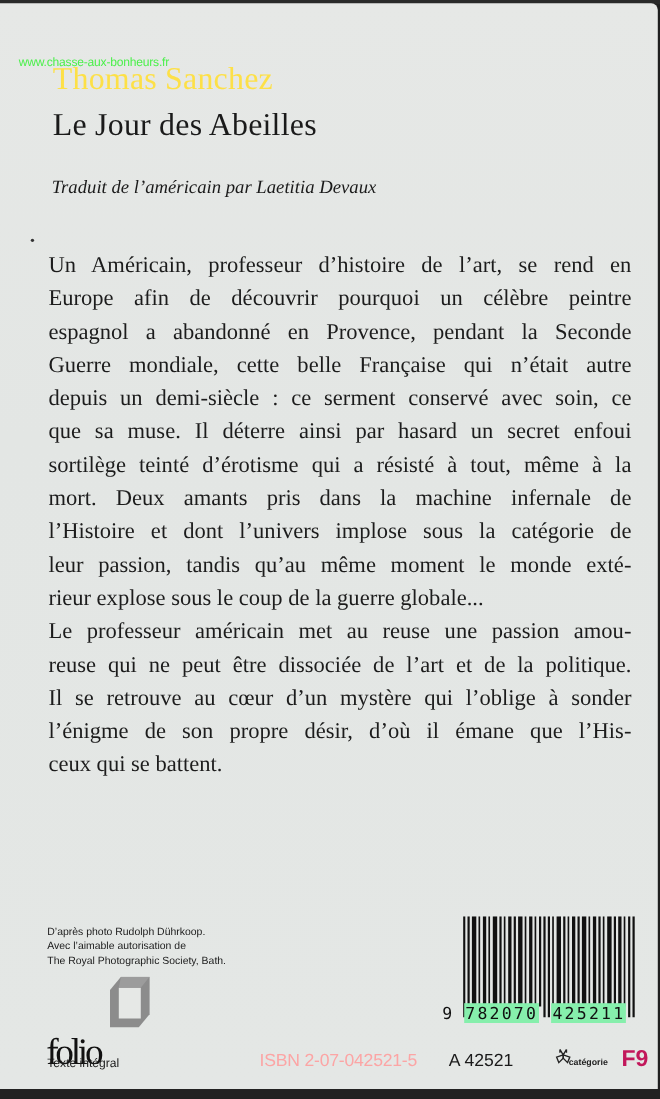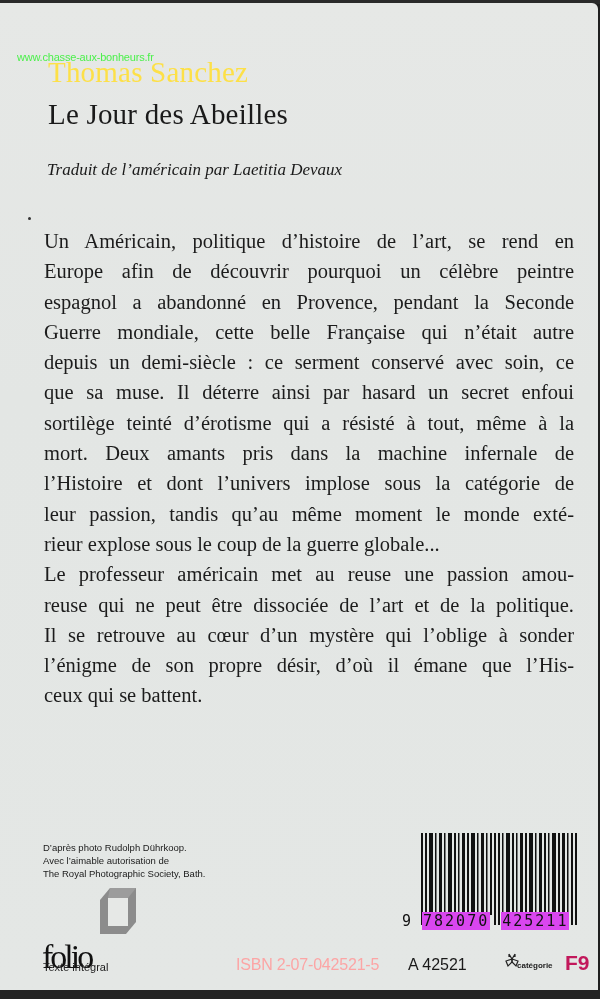--- a/index.html
+++ b/index.html
@@ -89,40 +89,40 @@
   .barcode {
     position: absolute; left: 421px; top: 833px; width: 157px; height: 92px;
   }
   .barcode-bars { position: absolute; left: 0; top: 0; }
   .barcode-digits {
     position: absolute; left: 401px; top: 912px;
     font-family: "DejaVu Sans Mono", monospace; font-size: 15px; color: #111;
     letter-spacing: 2px;
     background: transparent;
   }
-  .barcode-digits span { background: #d946ef; padding: 0 1px; }
+  .barcode-digits span { background: #86efac; padding: 0 1px; }
   .barcode-digits .first { background: transparent; margin-right: 8px; }
 </style>
 </head>
 <body>
 
 <div class="topbar"></div>
 <div class="cover"></div>
 <div class="bottombar"></div>
 
 <div class="watermark">www.chasse-aux-bonheurs.fr</div>
 
 <div class="author">Thomas Sanchez</div>
 <div class="title">Le Jour des Abeilles</div>
 <div class="translator">Traduit de l’américain par Laetitia Devaux</div>
 
 <div class="dot"></div>
 
 <div class="body-text">
-  <span class="line">Un Américain, politique d’histoire de l’art, se rend en</span>
+  <span class="line">Un Américain, professeur d’histoire de l’art, se rend en</span>
   <span class="line">Europe afin de découvrir pourquoi un célèbre peintre</span>
   <span class="line">espagnol a abandonné en Provence, pendant la Seconde</span>
   <span class="line">Guerre mondiale, cette belle Française qui n’était autre</span>
   <span class="line">depuis un demi-siècle&nbsp;: ce serment conservé avec soin, ce</span>
   <span class="line">que sa muse. Il déterre ainsi par hasard un secret enfoui</span>
   <span class="line">sortilège teinté d’érotisme qui a résisté à tout, même à la</span>
   <span class="line">mort. Deux amants pris dans la machine infernale de</span>
   <span class="line">l’Histoire et dont l’univers implose sous la catégorie de</span>
   <span class="line">leur passion, tandis qu’au même moment le monde exté-</span>
   <span class="line last">rieur explose sous le coup de la guerre globale...</span>

